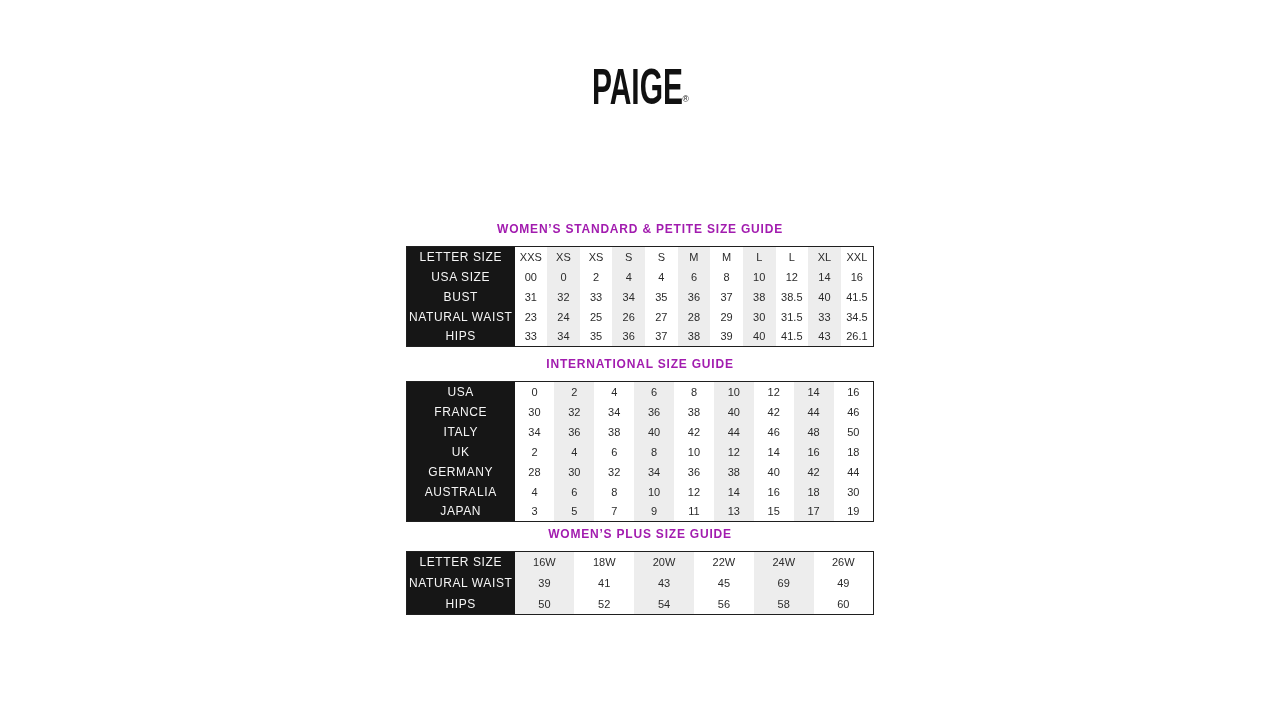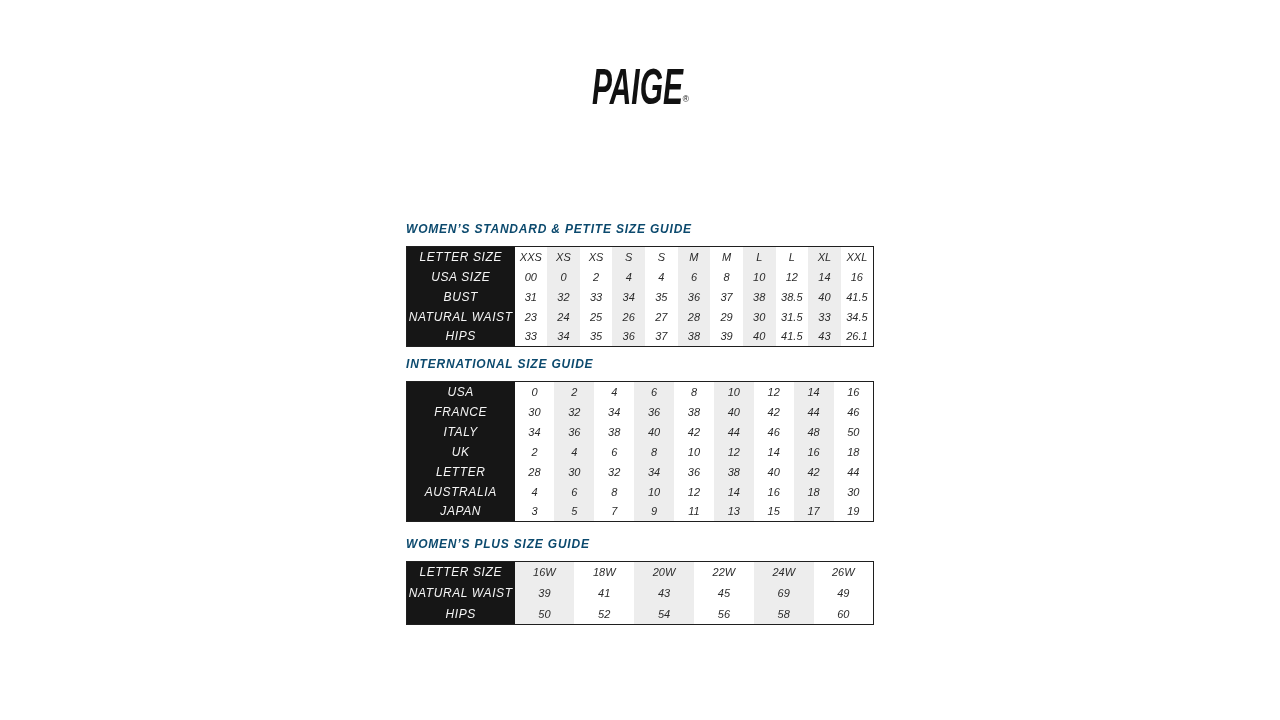--- a/index.html
+++ b/index.html
@@ -8,21 +8,21 @@
     --border-dark: #1f1f1f;
     --text-dark: #2b2b2b;
   }
   * { margin: 0; padding: 0; box-sizing: border-box; }
   html, body {
     width: 1280px; height: 720px;
     background: #ffffff;
     font-family: "Liberation Sans", sans-serif;
     overflow: hidden;
   }
-  .page { width: 1280px; height: 720px; position: relative; font-style: italic; }
+  .page { width: 1280px; height: 720px; position: relative; }
 
   
   .logo-wrap { text-align: center; padding-top: 62px; height: 114px; }
   .logo {
     display: inline-block;
     font-weight: bold;
     font-size: 50px;
     line-height: 1;
     color: #111111;
     letter-spacing: 0px;
@@ -39,25 +39,26 @@
     transform: scaleX(1.6);
   }
 
   
   .guides { width: 468px; margin: 108px auto 0; }
   .guide-title {
     font-size: 12px;
     line-height: 14px;
     font-weight: bold;
     letter-spacing: 0.8px;
-    color: #0c4a6e;
+    color: #a21caf;
+    text-align: center;
     margin-bottom: 10px;
   }
   .section + .section .guide-title { margin-top: 10px; }
-  .section.plus .guide-title { margin-top: 15px; }
+  .section.plus .guide-title { margin-top: 5px; }
 
   table.size-table {
     width: 468px;
     border-collapse: collapse;
     table-layout: fixed;
     border: 1px solid var(--border-dark);
   }
   table.size-table td {
     height: 20px;
     padding: 0 1px;
@@ -212,21 +213,21 @@
               <td class="shaded">4</td>
               <td>6</td>
               <td class="shaded">8</td>
               <td>10</td>
               <td class="shaded">12</td>
               <td>14</td>
               <td class="shaded">16</td>
               <td>18</td>
             </tr>
             <tr>
-              <td class="label">LETTER</td>
+              <td class="label">GERMANY</td>
               <td>28</td>
               <td class="shaded">30</td>
               <td>32</td>
               <td class="shaded">34</td>
               <td>36</td>
               <td class="shaded">38</td>
               <td>40</td>
               <td class="shaded">42</td>
               <td>44</td>
             </tr>

